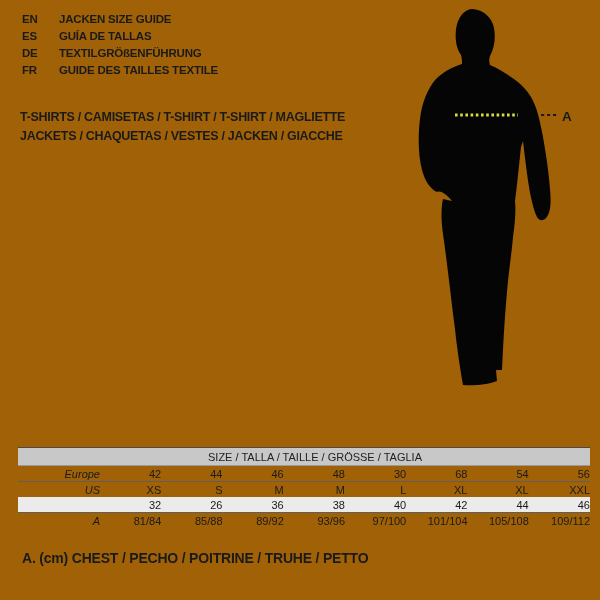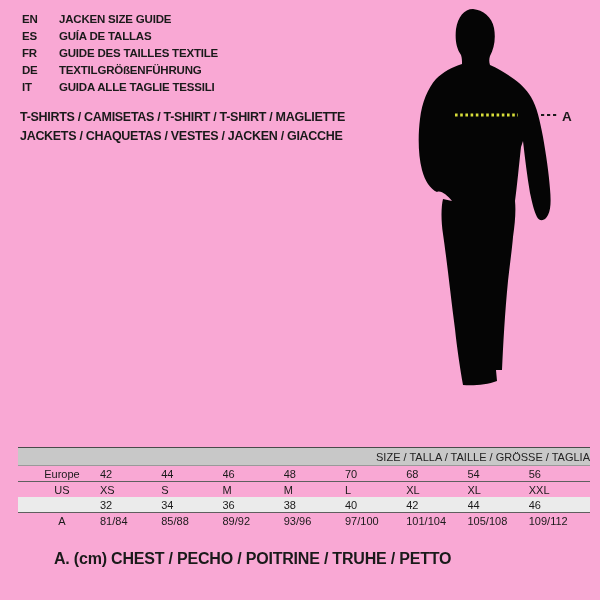--- a/index.html
+++ b/index.html
@@ -1,21 +1,21 @@
 <!DOCTYPE html>
 <html><head>
 <meta charset="utf-8">
 <style>
   html,body{margin:0;padding:0;background:#ffffff;}
   body{
     width:600px;height:600px;position:relative;overflow:hidden;
     font-family:"Liberation Sans",sans-serif;color:#1a1a1a;
     -webkit-font-smoothing:antialiased;
   }
-  .page{position:absolute;inset:0;background:#f9a8d4;}
+  .page{position:absolute;inset:0;background:#a16207;}
 
   
   .lang-list{position:absolute;top:11px;left:22px;font-weight:bold;
     font-size:11.5px;line-height:17px;letter-spacing:-0.2px;}
   .lang-row{display:flex;}
   .lang-code{width:37px;flex:0 0 37px;}
 
   
   .categories{position:absolute;top:108px;left:20px;font-weight:bold;
     font-size:12.5px;line-height:18.5px;letter-spacing:-0.3px;}
@@ -24,57 +24,53 @@
   .figure-svg{position:absolute;left:410px;top:5px;}
 
   
   .section-title{position:absolute;top:420px;left:22px;font-weight:bold;
     font-size:11.5px;letter-spacing:-0.2px;}
 
   
   .size-table{position:absolute;top:447px;left:18px;width:572px;
     border-collapse:collapse;table-layout:fixed;font-size:11px;
     border-top:1px solid #4a4a4a;}
-  .size-table td{padding:0;height:15px;text-align:left;vertical-align:middle;
+  .size-table td{padding:0;height:15px;text-align:right;vertical-align:middle;
     white-space:nowrap;overflow:hidden;}
-  .size-table td.lbl{text-align:center;padding-left:6px;}
+  .size-table td.lbl{text-align:right;padding-left:6px;font-style:italic;}
   .size-table tr.hdr td{background:#c8c8c8;border-bottom:1px solid #9a9a9a;
-    height:17px;text-align:right;padding-left:22px;color:#222;margin-top:27px;}
+    height:17px;text-align:center;padding-left:22px;color:#222;margin-top:27px;}
   .size-table tr.sep td{border-bottom:1px solid #5f5f5f;}
   .size-table tr.alt td{background:#ebebeb;}
 
   
   .footnote{position:absolute;top:550px;left:22px;font-weight:bold;
-    font-size:16px;letter-spacing:-0.2px;margin-left:32px;}
+    font-size:14px;letter-spacing:-0.2px;}
 </style>
 </head>
 <body>
 
 <div class="page">
 
   <div class="lang-list">
     <div class="lang-row">
       <span class="lang-code">EN</span>
       <span class="lang-label">JACKEN SIZE GUIDE</span>
     </div>
     <div class="lang-row">
       <span class="lang-code">ES</span>
       <span class="lang-label">GUÍA DE TALLAS</span>
     </div>
     <div class="lang-row">
-      <span class="lang-code">FR</span>
-      <span class="lang-label">GUIDE DES TAILLES TEXTILE</span>
-    </div>
-    <div class="lang-row">
       <span class="lang-code">DE</span>
       <span class="lang-label">TEXTILGRÖßENFÜHRUNG</span>
     </div>
     <div class="lang-row">
-      <span class="lang-code">IT</span>
-      <span class="lang-label">GUIDA ALLE TAGLIE TESSILI</span>
+      <span class="lang-code">FR</span>
+      <span class="lang-label">GUIDE DES TAILLES TEXTILE</span>
     </div>
   </div>
 
   <div class="categories">
     <div>T-SHIRTS / CAMISETAS / T-SHIRT / T-SHIRT / MAGLIETTE</div>
     <div>JACKETS / CHAQUETAS / VESTES / JACKEN / GIACCHE</div>
   </div>
 
   <svg class="figure-svg" width="180" height="398" viewBox="410 5 180 398" xmlns="http://www.w3.org/2000/svg">
     <path fill="#050505" d="
@@ -132,40 +128,40 @@
     <tbody>
       <tr class="hdr">
         <td colspan="9">SIZE / TALLA / TAILLE / GRÖSSE / TAGLIA</td>
       </tr>
       <tr class="sep">
         <td class="lbl">Europe</td>
         <td>42</td>
         <td>44</td>
         <td>46</td>
         <td>48</td>
-        <td>70</td>
+        <td>30</td>
         <td>68</td>
         <td>54</td>
         <td>56</td>
       </tr>
       <tr>
         <td class="lbl">US</td>
         <td>XS</td>
         <td>S</td>
         <td>M</td>
         <td>M</td>
         <td>L</td>
         <td>XL</td>
         <td>XL</td>
         <td>XXL</td>
       </tr>
       <tr class="alt sep">
         <td class="lbl"></td>
         <td>32</td>
-        <td>34</td>
+        <td>26</td>
         <td>36</td>
         <td>38</td>
         <td>40</td>
         <td>42</td>
         <td>44</td>
         <td>46</td>
       </tr>
       <tr>
         <td class="lbl">A</td>
         <td>81/84</td>

